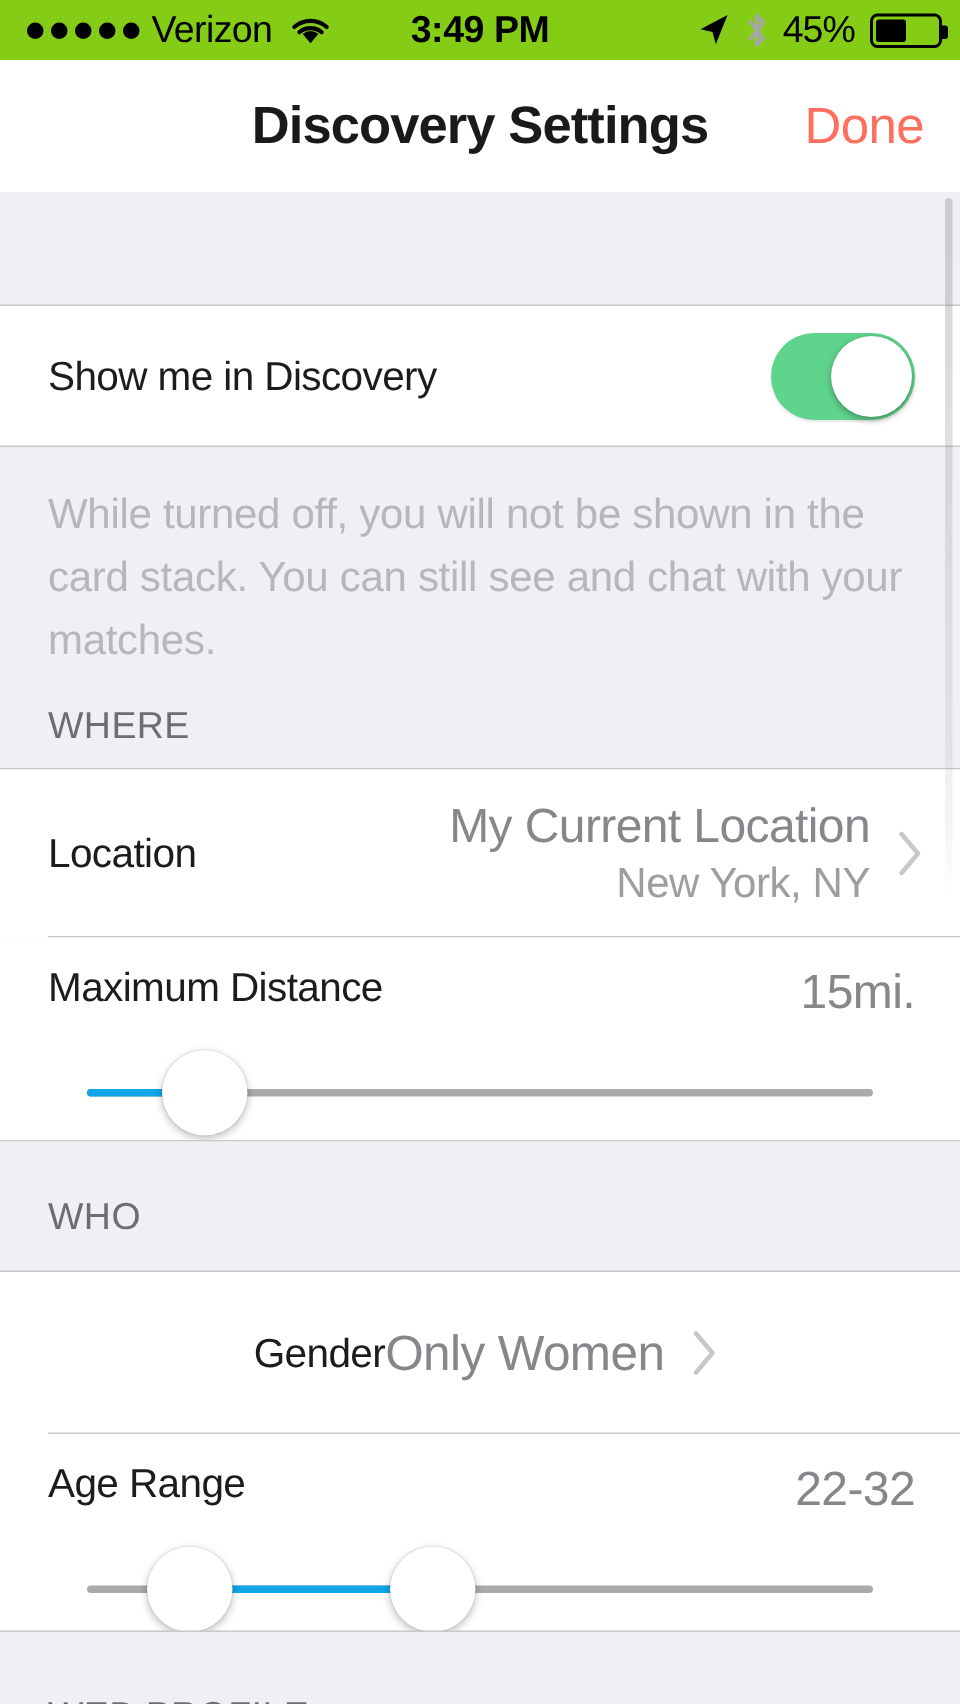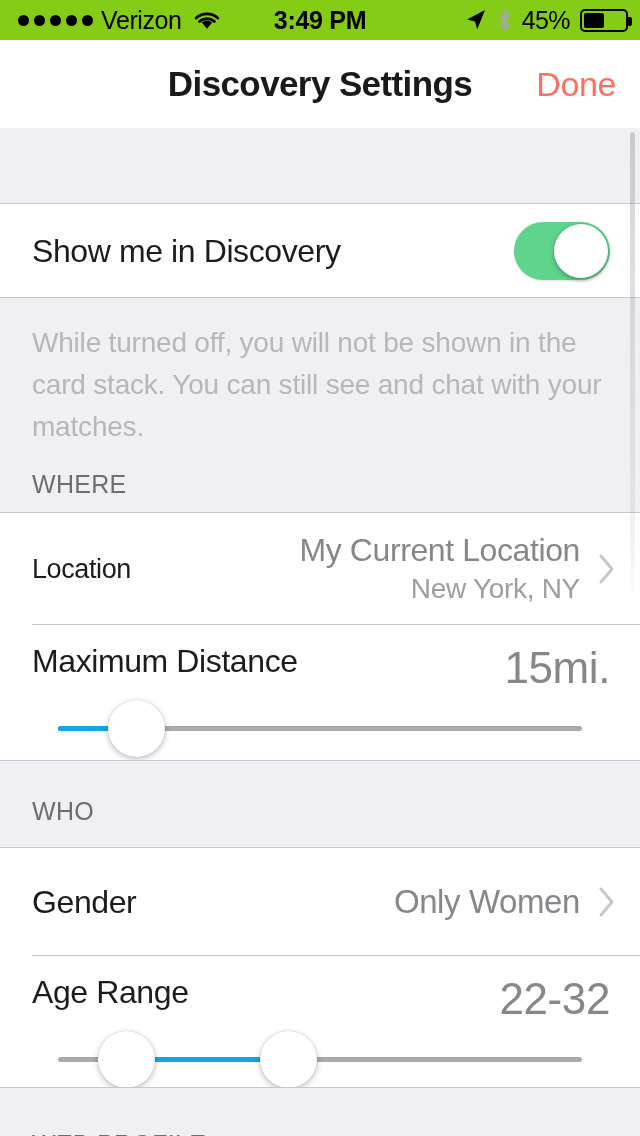--- a/index.html
+++ b/index.html
@@ -183,21 +183,21 @@
 
   
   .row-toggle {
     height: 94px;
     display: flex;
     align-items: center;
     padding: 0 30px 0 32px;
     justify-content: space-between;
   }
   .row-label {
-    font-size: 32px;
+    font-size: 27px;
     color: #1c1c1c;
     letter-spacing: -0.4px;
   }
   .switch {
     position: relative;
     width: 96px; height: 58px;
     border-radius: 29px;
     background: #5FD48C;
     box-shadow: 0 1px 2px rgba(0,0,0,0.12);
     cursor: pointer;
@@ -289,21 +289,21 @@
     padding: 0 30px 0 32px;
     position: relative;
   }
   .slider-head {
     display: flex;
     align-items: flex-start;
     justify-content: space-between;
     padding-top: 18px;
   }
   .slider-value {
-    font-size: 44px;
+    font-size: 32px;
     color: #86868B;
     letter-spacing: -0.4px;
   }
   .slider-track-wrap {
     position: absolute;
     left: 58px; right: 58px;
     top: 73px;
     height: 60px;
   }
   .track {
@@ -330,21 +330,21 @@
     box-shadow: 0 2px 6px rgba(0,0,0,0.26), 0 0 1px rgba(0,0,0,0.25);
     cursor: pointer;
   }
 
   
   .row-gender {
     height: 108px;
     display: flex;
     align-items: center;
     padding: 0 24px 0 32px;
-    justify-content: space-between;
+    justify-content: center;
   }
   .gender-right {
     display: flex;
     align-items: center;
     gap: 18px;
   }
   .gender-value {
     font-size: 33px;
     color: #86868B;
     letter-spacing: -0.4px;

